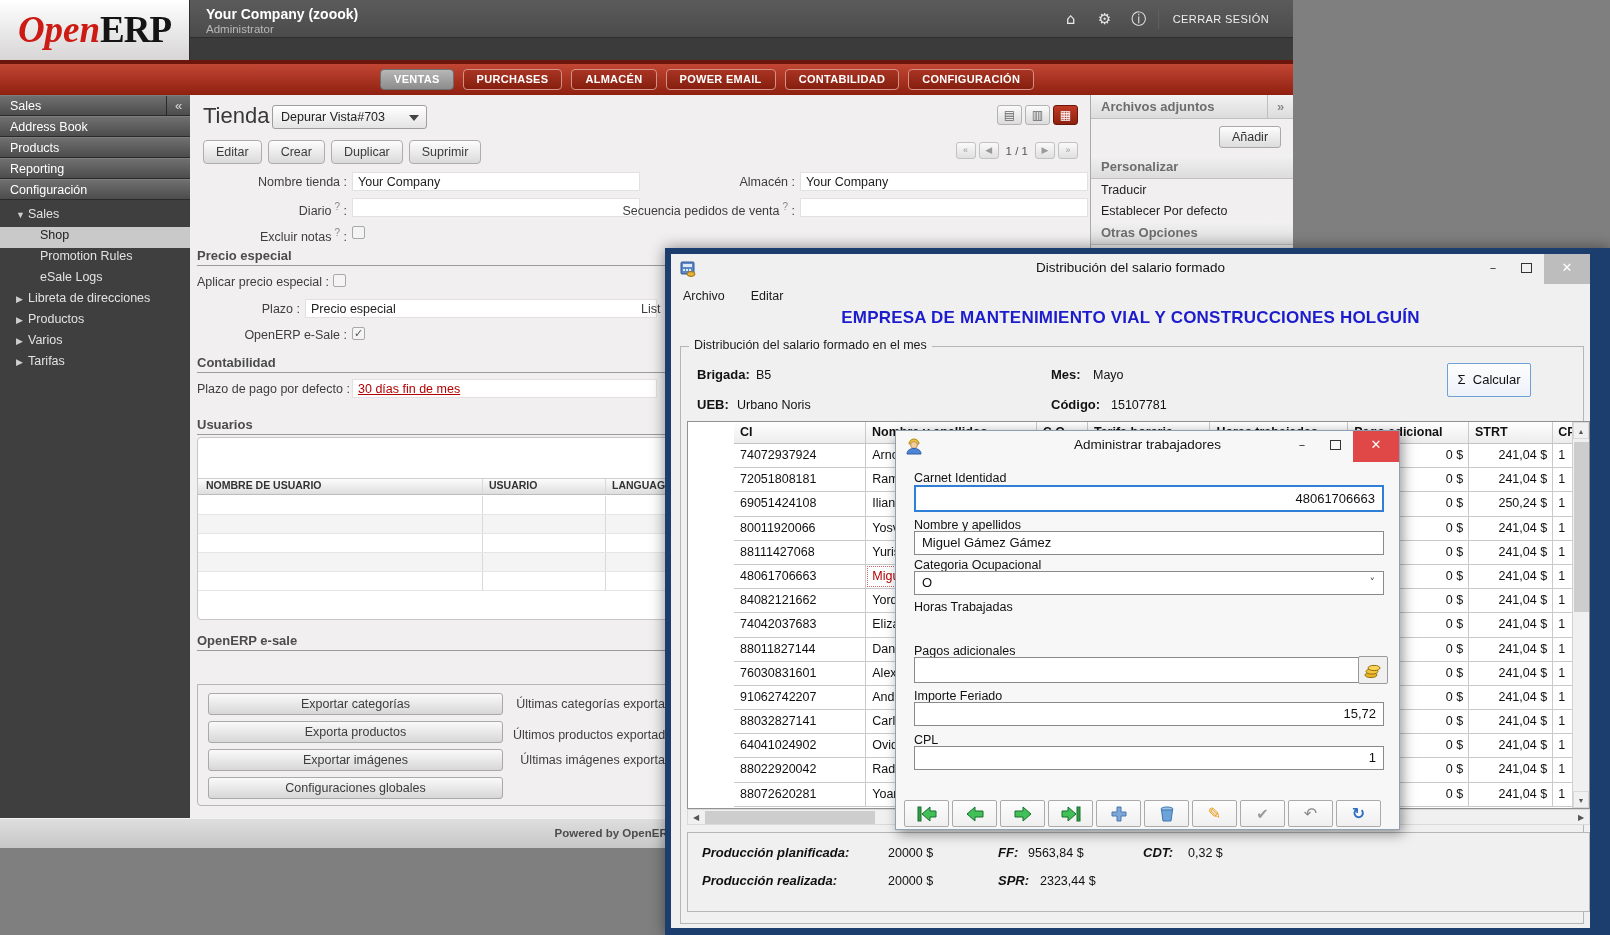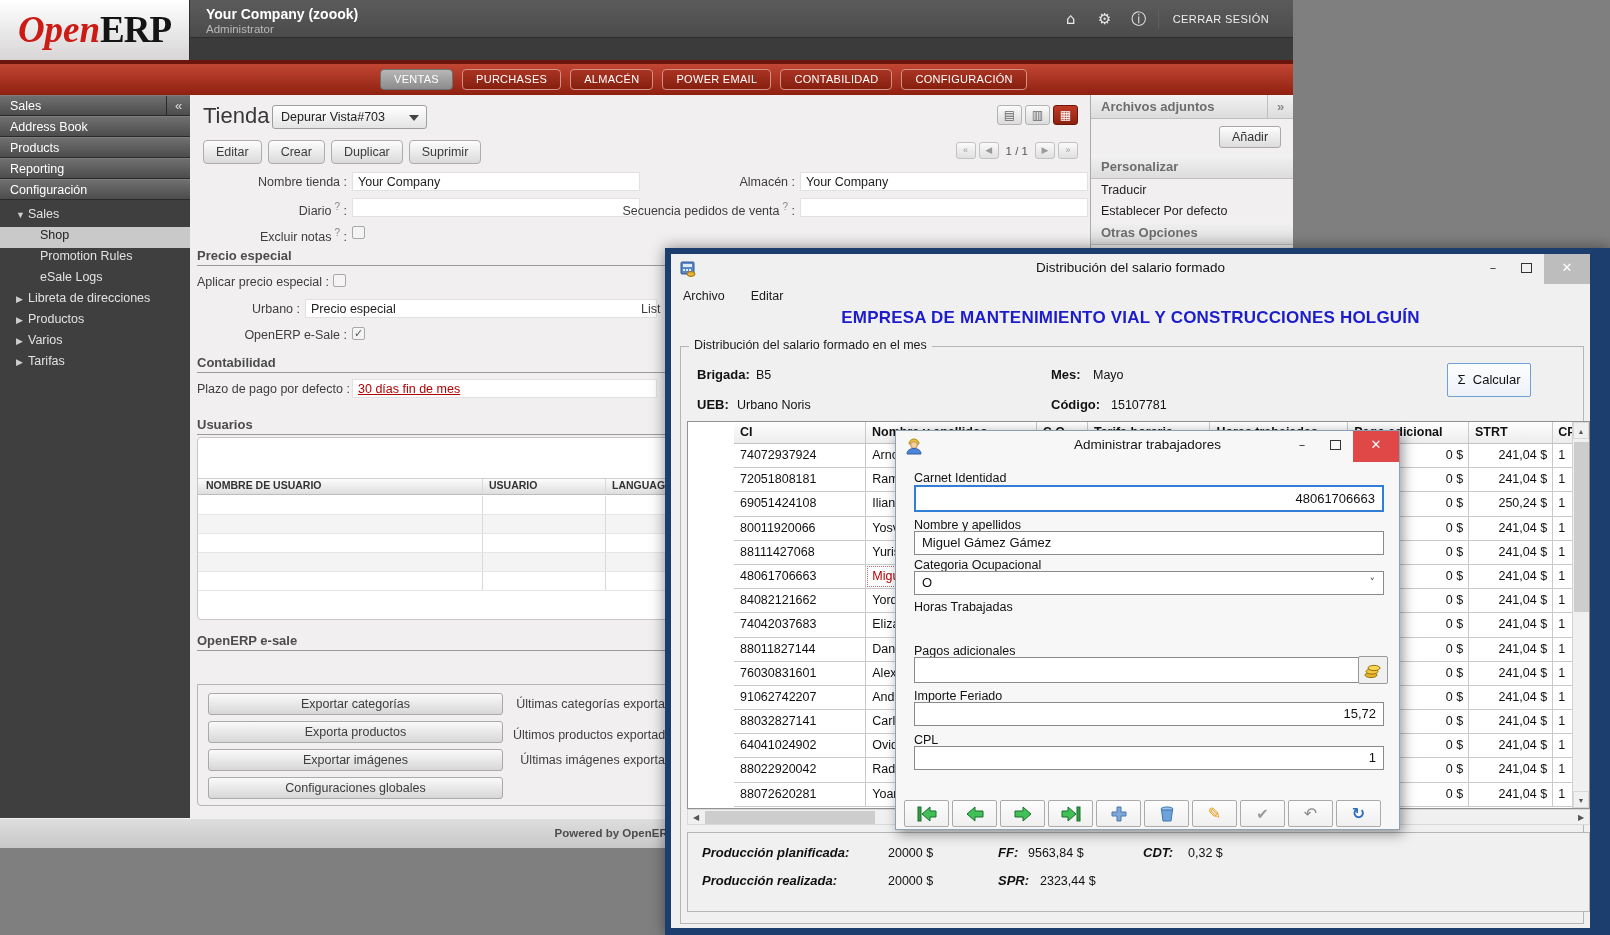--- a/index.html
+++ b/index.html
@@ -17,21 +17,21 @@
   .oe-head-sub { left:0; top:37px; width:1103px; height:23px; background:#3b3b3b; border-top:1px solid #2d2d2d; }
   .oe-company { left:16px; top:6px; font-size:14px; font-weight:bold; color:#ffffff; }
   .oe-user { left:16px; top:23px; font-size:11.5px; color:#b9b9b9; }
   .oe-shortcut { top:42px; font-size:11.5px; font-weight:bold; color:#f2f2f2; cursor:pointer; }
   .oe-head-icons { right:14px; top:6px; height:26px; display:flex; align-items:center; gap:4px; color:#e9e9e9; }
   .hicon { width:30px; text-align:center; font-size:15px; font-family:"DejaVu Sans",sans-serif; cursor:pointer; }
   .oe-logout { font-size:11px; color:#eeeeee; letter-spacing:.4px; padding:4px 10px 4px 14px; border-left:1px solid #5f5f5f; cursor:pointer; }
 
   .oe-menubar { left:0; top:60px; width:1293px; height:35px; background:linear-gradient(#c24634,#8f2010); border-top:4px solid #6c150a; }
   .oe-menu { position:absolute; left:380px; top:5px; display:flex; gap:9px; }
-  .oe-menu-btn { padding:3px 13px 4px; border:1px solid #d59183; border-radius:4px; background:linear-gradient(#a93423,#851f0f); color:#fff; font-size:11px; font-weight:normal; letter-spacing:.3px; cursor:pointer; white-space:nowrap; }
+  .oe-menu-btn { padding:3px 13px 4px; border:1px solid #d59183; border-radius:4px; background:linear-gradient(#a93423,#851f0f); color:#fff; font-size:11px; font-weight:bold; letter-spacing:.3px; cursor:pointer; white-space:nowrap; }
   .oe-menu-btn.active { background:linear-gradient(#b7b7b7,#8c8c8c); border-color:#6f6f6f; }
 
   .oe-sidebar { left:0; top:95px; width:190px; height:723px; background:#3f3f3f; }
   .sb-sec { position:relative; height:21px; line-height:20px; padding-left:10px; color:#fff; font-size:12.5px; background:linear-gradient(#707070,#4c4c4c); border-top:1px solid #7d7d7d; border-bottom:1px solid #2a2a2a; cursor:pointer; }
   .sb-collapse { position:absolute; right:0; top:0; width:24px; height:100%; text-align:center; border-left:1px solid #2a2a2a; color:#ddd; font-size:13px; cursor:pointer; }
   .sb-tree { padding-top:6px; color:#e2e2e2; }
   .tree-item { height:21px; line-height:17px; cursor:pointer; white-space:nowrap; }
   .tree-arrow { display:inline-block; width:12px; font-size:9px; color:#cfcfcf; }
   .tree-l1 { padding-left:16px; }
   .tree-l2 { padding-left:40px; }
@@ -225,21 +225,21 @@
       <div class="abs flabel" style="left:310px; top:106px; width:295px;"><span>Secuencia pedidos de venta</span><span class="help-sup">?</span> :</div>
       <div class="abs finput" style="left:610px; top:103px; width:288px;"></div>
 
       <div class="abs flabel" style="left:5px; top:132px; width:152px;"><span>Excluir notas</span><span class="help-sup">?</span> :</div>
       <div class="abs chk" style="left:162px; top:131px;"></div>
 
       <div class="abs section-h" style="left:7px; top:153px; width:888px;">Precio especial</div>
       <div class="abs" style="left:7px; top:180px; color:#3e3e3e;">Aplicar precio especial :</div>
       <div class="abs chk" style="left:143px; top:179px;"></div>
 
-      <div class="abs flabel" style="left:5px; top:207px; width:105px;">Urbano :</div>
+      <div class="abs flabel" style="left:5px; top:207px; width:105px;">Plazo :</div>
       <div class="abs finput" style="left:115px; top:204px; width:352px;">Precio especial</div>
       <div class="abs" style="left:451px; top:207px; color:#3e3e3e;">List</div>
 
       <div class="abs flabel" style="left:5px; top:233px; width:152px;">OpenERP e-Sale :</div>
       <div class="abs chk" style="left:162px; top:232px;">✓</div>
 
       <div class="abs section-h" style="left:7px; top:260px; width:888px;">Contabilidad</div>
       <div class="abs" style="left:7px; top:287px; color:#3e3e3e;">Plazo de pago por defecto :</div>
       <div class="abs finput" style="left:162px; top:284px; width:305px;"><span class="red-link">30 días fin de mes</span></div>
 

